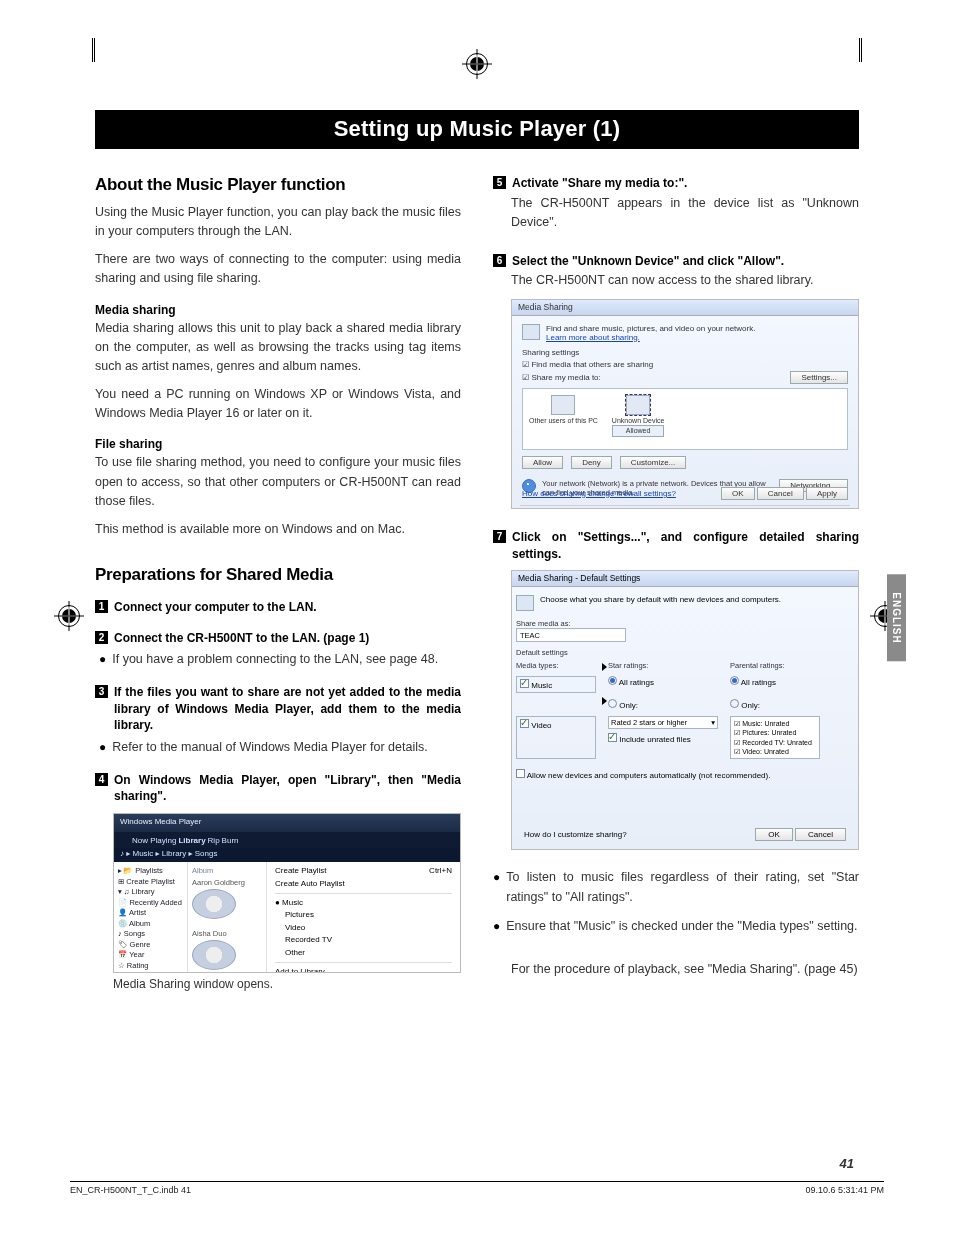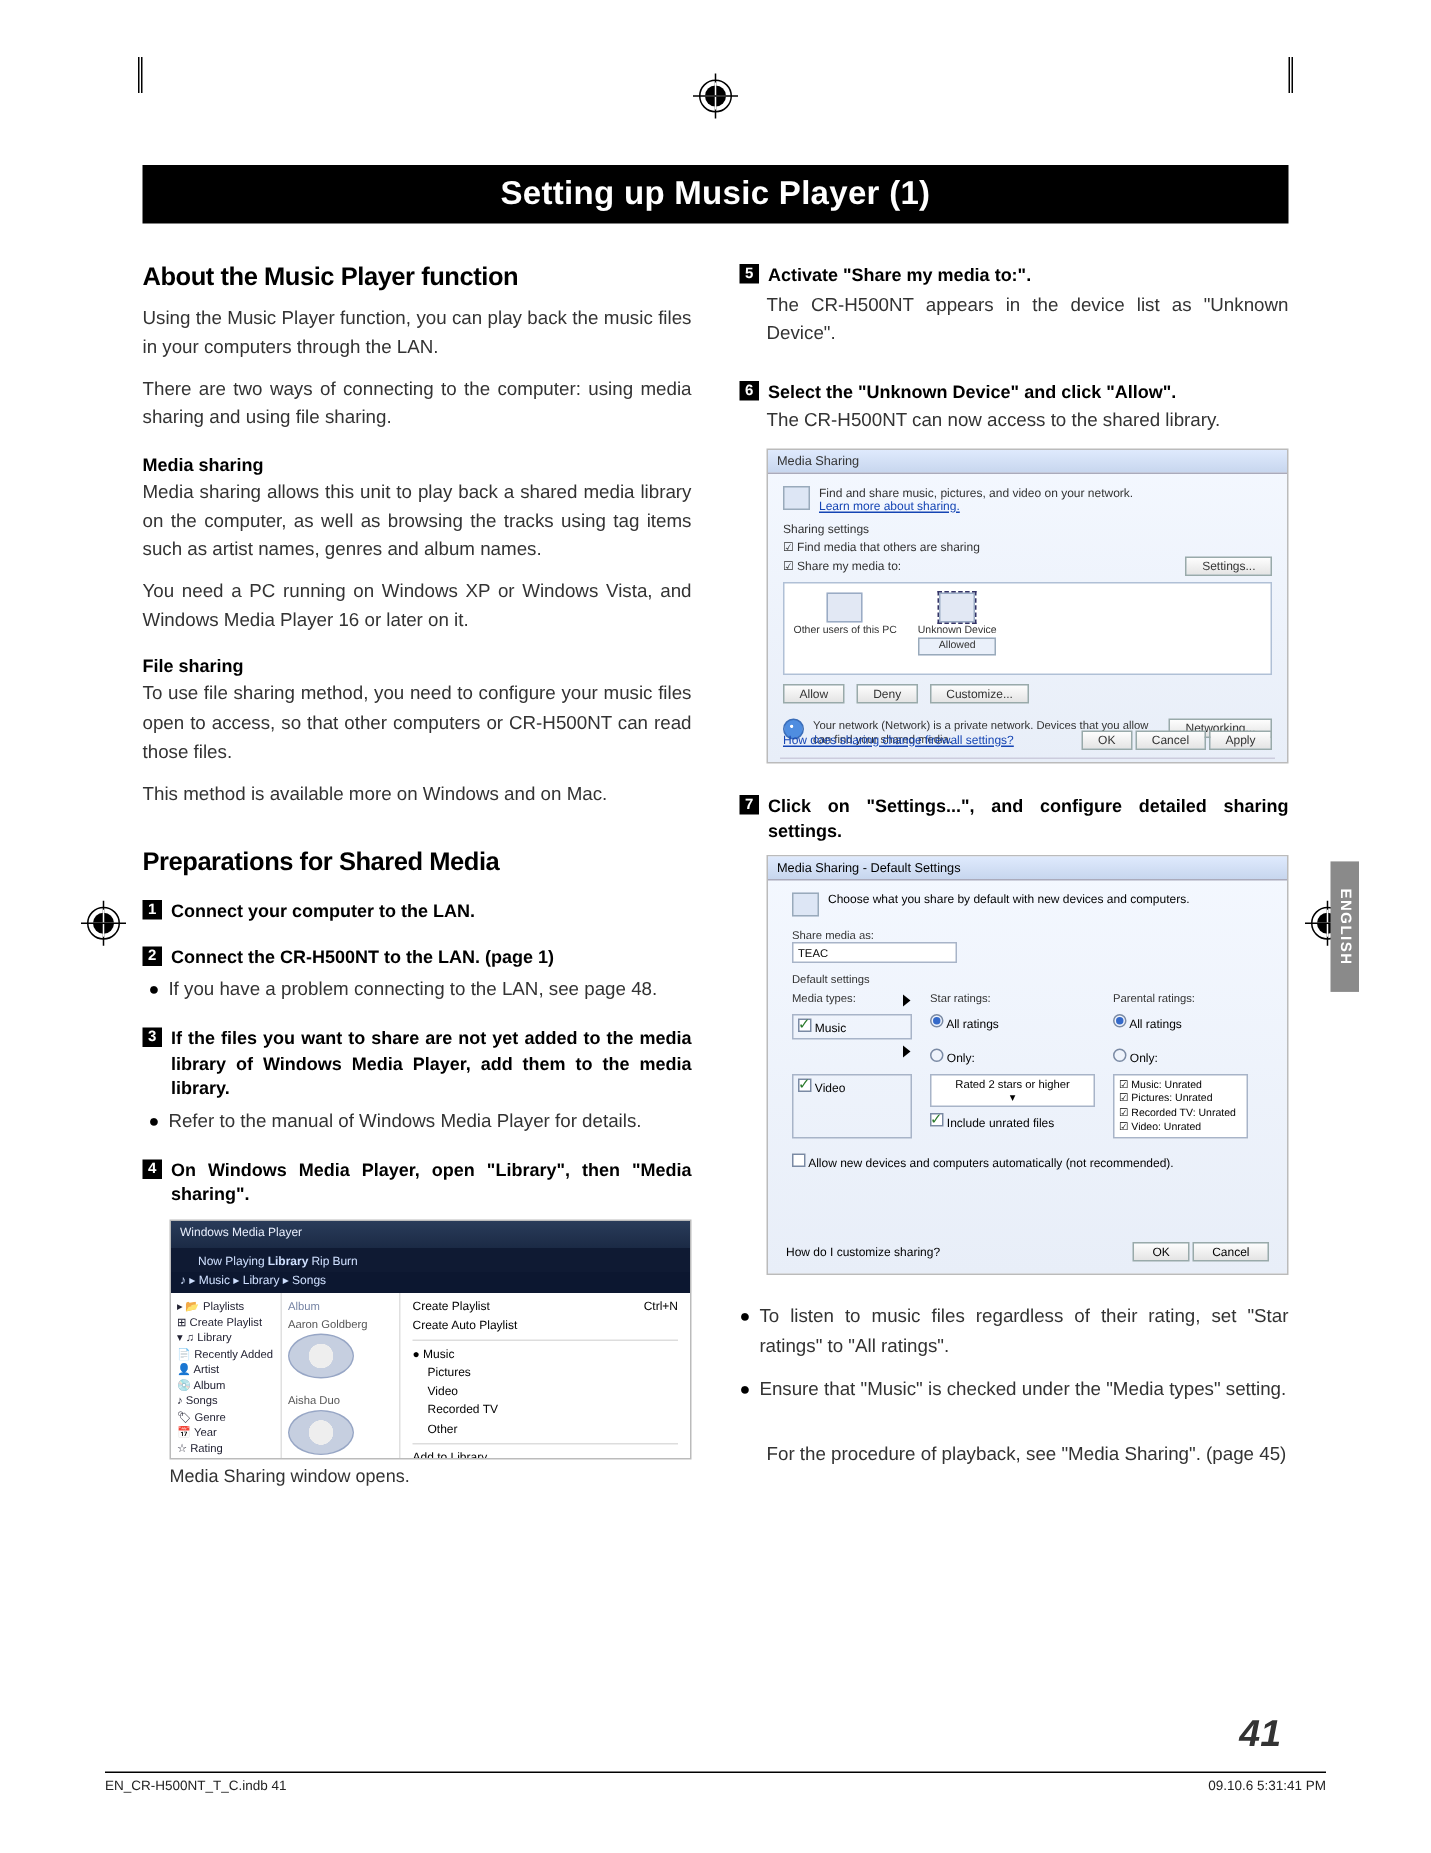--- a/index.html
+++ b/index.html
@@ -120,29 +120,29 @@
   .ss-small .dev-lbl .allowed { display:block; padding: 1px 3px; border:1px solid #9ab; background:#eaf0fa; margin-top:1px;}
   .ss-small .btn { border: 1px solid #9aa; background: linear-gradient(#fdfdfd,#e4e4e4); font-size: 8px; padding: 1px 10px; display: inline-block; }
   .ss-small .btn-row { margin-top: 6px; display: flex; gap: 8px; }
   .ss-small .info-row { display: flex; gap: 6px; margin-top: 10px; align-items: flex-start; }
   .ss-small .info-icon { width: 14px; height: 14px; border-radius: 50%; background: radial-gradient(circle at 40% 35%, #fff 0 8%, #4f8de0 12% 100%); border: 1px solid #3a6db8; flex: 0 0 14px; }
   .ss-small .info-text { font-size: 7.5px; line-height: 1.2; flex: 1; }
   .ss-small .bottom-row { position: absolute; bottom: 8px; left: 10px; right: 10px; display: flex; justify-content: space-between; align-items: center;}
   .ss-small hr { border: none; border-top: 1px solid #ccd; margin: 8px -2px; }
   .ss-default { height: 280px; font-size: 8px; }
   .ss-default .dlg-title { background: linear-gradient(#dfeafd,#c7d6ee); height: 16px; font-size: 8.5px; padding: 2px 6px; border-bottom: 1px solid #aab; }
-  .ss-default .dlg-body { padding: 8px 16px; position: relative; height: calc(100% - 16px); }
+  .ss-default .dlg-body { padding: 8px 4px; position: relative; height: calc(100% - 16px); }
   .ss-default .input-like { border: 1px solid #a8b4c8; background: #fff; height: 14px; width: 110px; padding: 0 3px; font-size: 7.5px; line-height: 14px;}
   .ss-default .chk { width: 9px; height: 9px; border: 1px solid #7a8aa4; background: #fff; display: inline-block; position: relative;}
   .ss-default .chk.checked::after { content: "✓"; position: absolute; top: -3px; left: -1px; font-size: 10px; color: #2a7a2a;}
   .ss-default .radio { width: 9px; height: 9px; border: 1px solid #7a8aa4; border-radius: 50%; display: inline-block; position: relative; }
   .ss-default .radio.checked::after { content: ""; position: absolute; top: 1px; left: 1px; right: 1px; bottom: 1px; border-radius: 50%; background: #3469c9; }
   .ss-default .panel { display: grid; grid-template-columns: 80px 110px 90px; gap: 6px 12px; margin-top: 4px;}
   .ss-default .lbl { font-size: 7.5px; color: #333; }
-  .ss-default .drop { border: 1px solid #a8b4c8; background: #fff; font-size: 7.5px; padding: 1px 2px; display: flex; justify-content: space-between; align-items: center; flex-direction: column;}
+  .ss-default .drop { border: 1px solid #a8b4c8; background: #fff; font-size: 7.5px; padding: 1px 2px; display: flex; justify-content: space-between; align-items: center;}
   .ss-default .arrow { position: absolute; left: 90px; top: 76px; width: 0; height: 0; border-left: 5px solid #000; border-top: 4px solid transparent; border-bottom: 4px solid transparent;}
   .ss-default .arrow2 { position: absolute; left: 90px; top: 110px; width: 0; height: 0; border-left: 5px solid #000; border-top: 4px solid transparent; border-bottom: 4px solid transparent;}
   .ss-default .listbox { border: 1px solid #a8b4c8; background: #fff; padding: 2px 3px; font-size: 7px; line-height: 1.3;}
   .ss-default .bottom-row { position: absolute; bottom: 8px; left: 12px; right: 12px; display: flex; justify-content: space-between; align-items: center;}
   .ss-default .btn { border: 1px solid #9aa; background: linear-gradient(#fdfdfd,#e4e4e4); font-size: 8px; padding: 1px 12px; display: inline-block; }
   .side-tab {
     position: absolute;
     right: 48px;
     top: 50%;
     transform: translateY(-50%) rotate(0deg);
@@ -152,21 +152,21 @@
     font-weight: 700;
     letter-spacing: 1px;
     padding: 18px 4px;
     writing-mode: vertical-rl;
     text-orientation: mixed;
   }
   .page-num {
     position: absolute;
     right: 100px;
     bottom: 64px;
-    font-size: 25px;
+    font-size: 13px;
     font-weight: 700;
     font-style: italic;
     color: #333;
     margin-left: 28px;
   }
   .footer-line {
     position: absolute;
     left: 70px;
     right: 70px;
     bottom: 40px;

